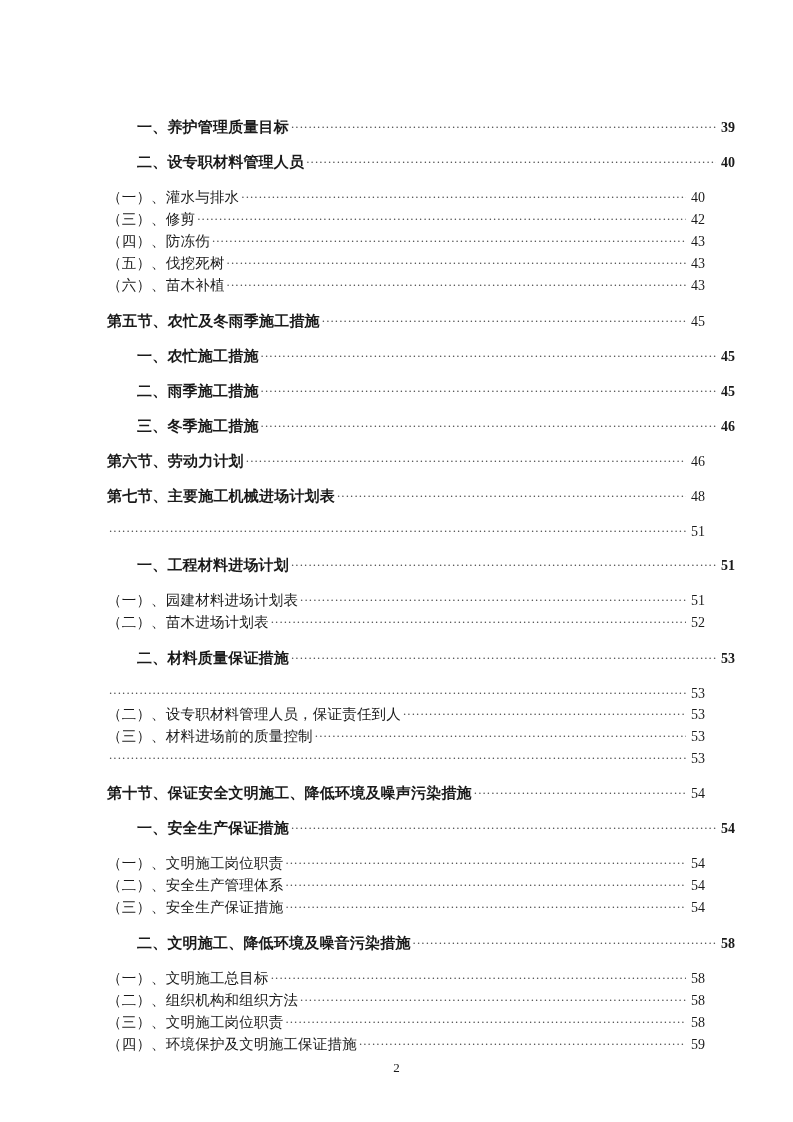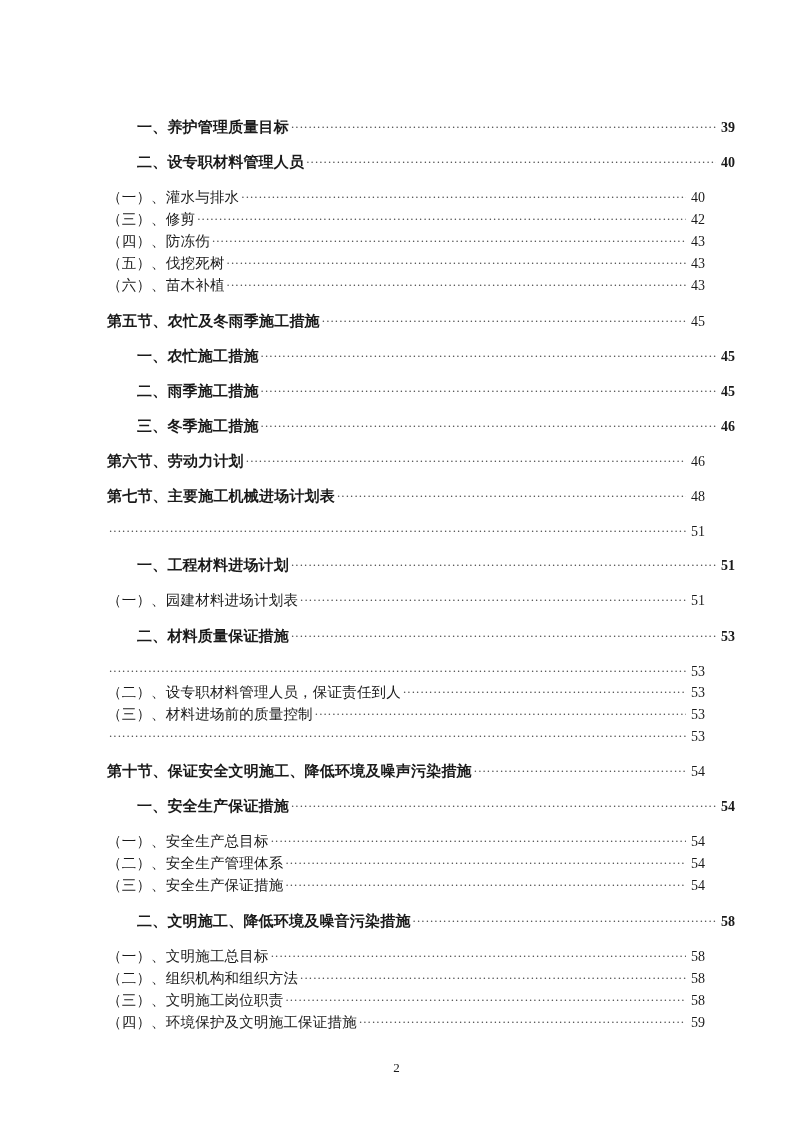--- a/index.html
+++ b/index.html
@@ -176,20 +176,25 @@
       <div class="toc-row lvl2">
         <span class="label">一、工程材料进场计划</span>
         <span class="leader"></span>
         <span class="pageno">51</span>
       </div>
       <div class="toc-row lvl3">
         <span class="label">（一）、园建材料进场计划表</span>
         <span class="leader"></span>
         <span class="pageno">51</span>
       </div>
+      <div class="toc-row lvl3">
+        <span class="label">（二）、苗木进场计划表</span>
+        <span class="leader"></span>
+        <span class="pageno">52</span>
+      </div>
       <div class="toc-row lvl2">
         <span class="label">二、材料质量保证措施</span>
         <span class="leader"></span>
         <span class="pageno">53</span>
       </div>
       <div class="toc-row lvl3">
         <span class="leader"></span>
         <span class="pageno">53</span>
       </div>
       <div class="toc-row lvl3">
@@ -210,21 +215,21 @@
         <span class="label">第十节、保证安全文明施工、降低环境及噪声污染措施</span>
         <span class="leader"></span>
         <span class="pageno">54</span>
       </div>
       <div class="toc-row lvl2">
         <span class="label">一、安全生产保证措施</span>
         <span class="leader"></span>
         <span class="pageno">54</span>
       </div>
       <div class="toc-row lvl3">
-        <span class="label">（一）、安全生产总目标</span>
+        <span class="label">（一）、文明施工岗位职责</span>
         <span class="leader"></span>
         <span class="pageno">54</span>
       </div>
       <div class="toc-row lvl3">
         <span class="label">（二）、安全生产管理体系</span>
         <span class="leader"></span>
         <span class="pageno">54</span>
       </div>
       <div class="toc-row lvl3">
         <span class="label">（三）、安全生产保证措施</span>

